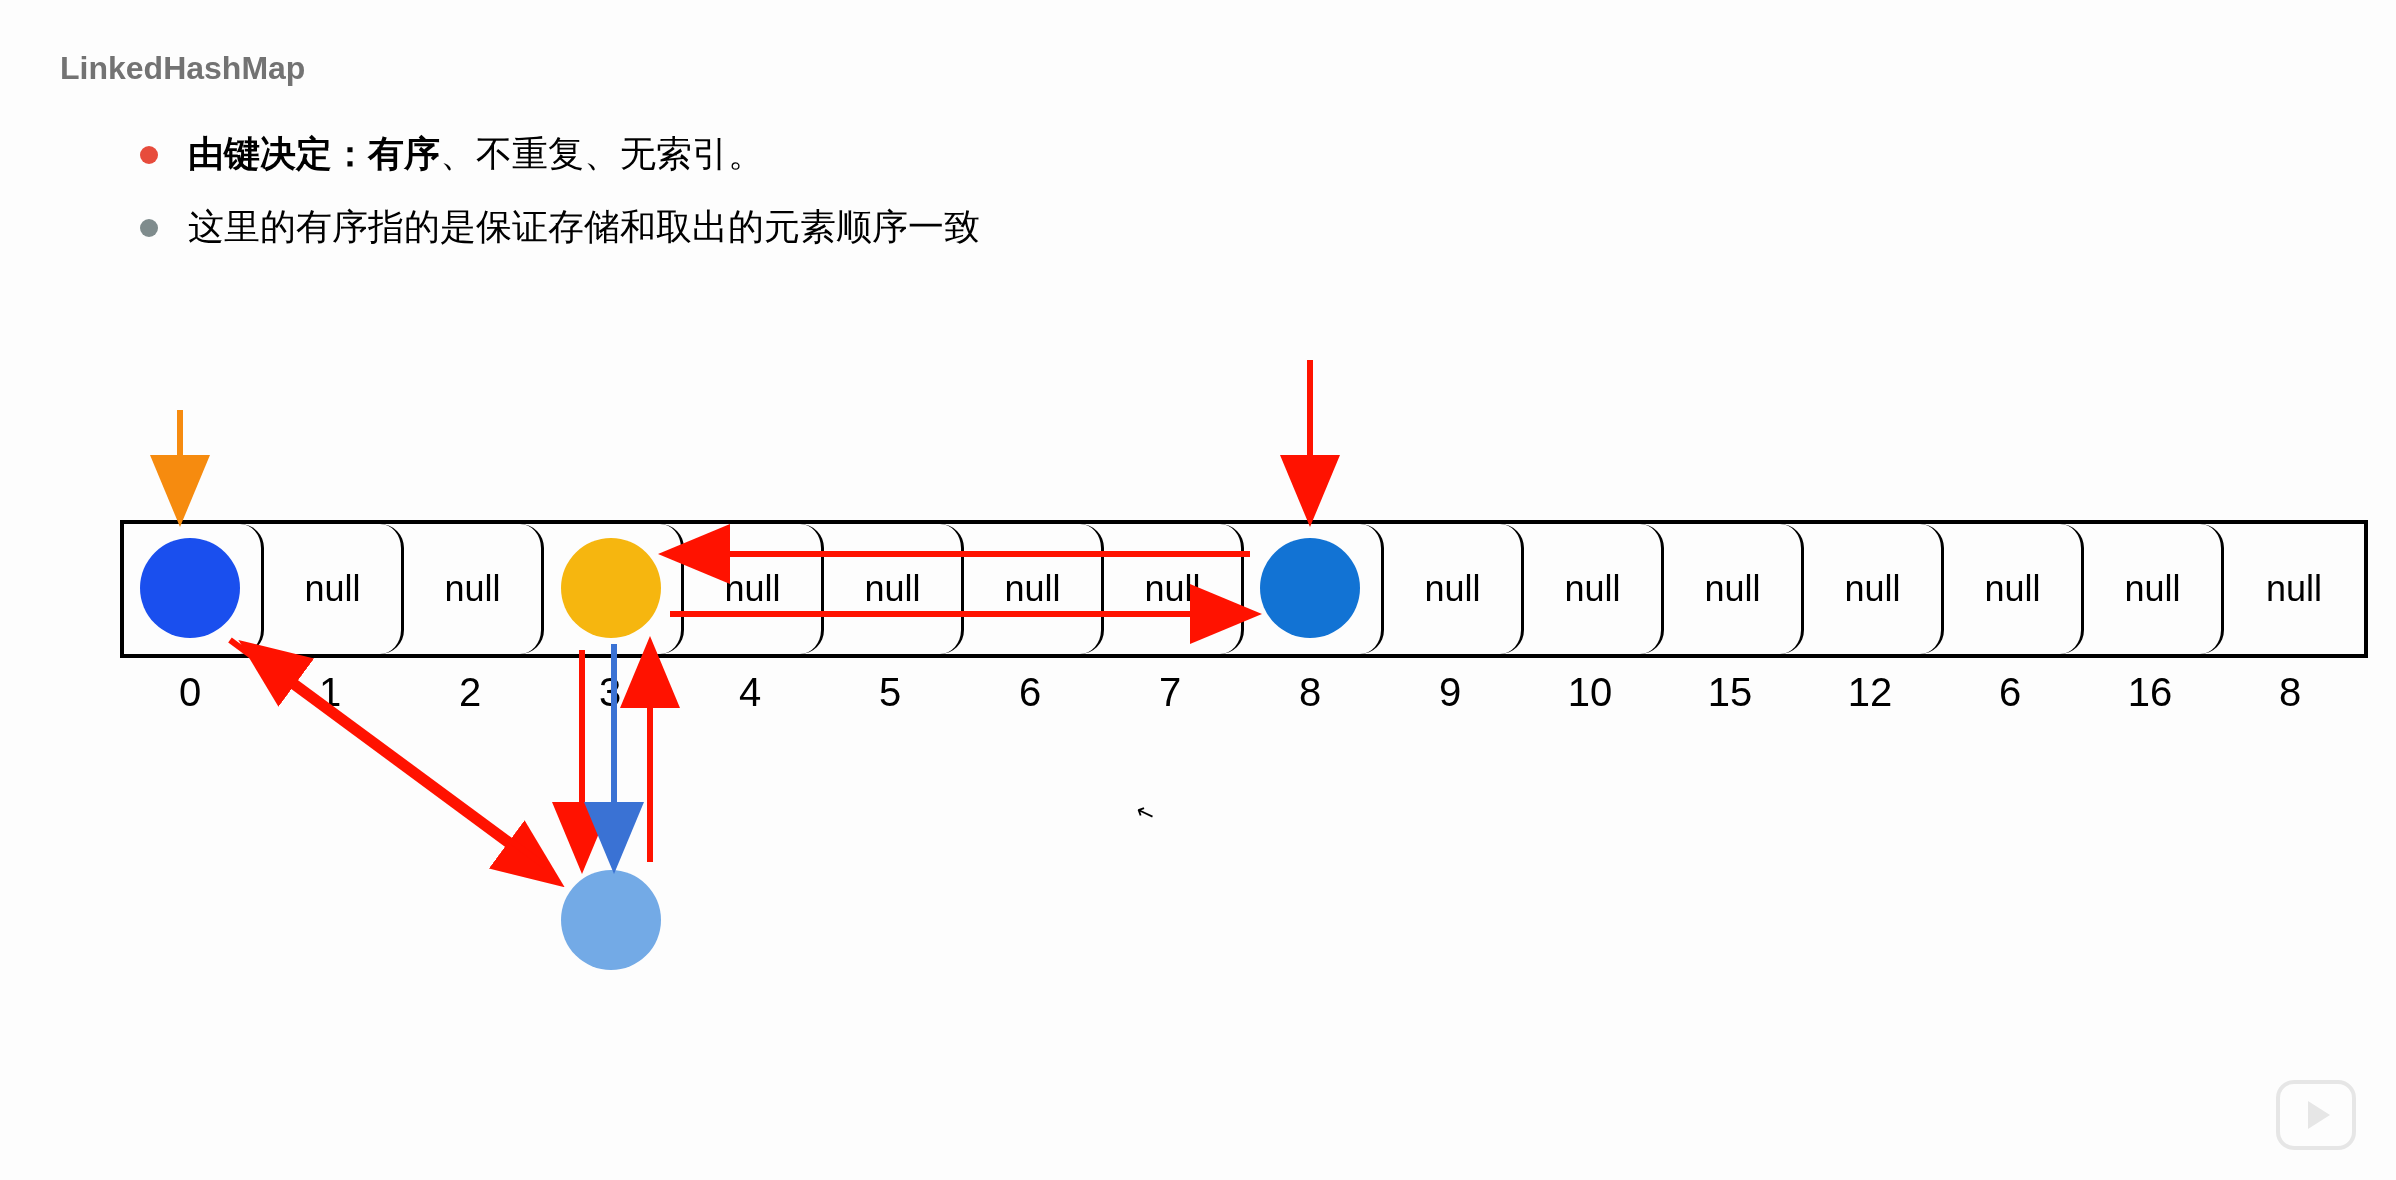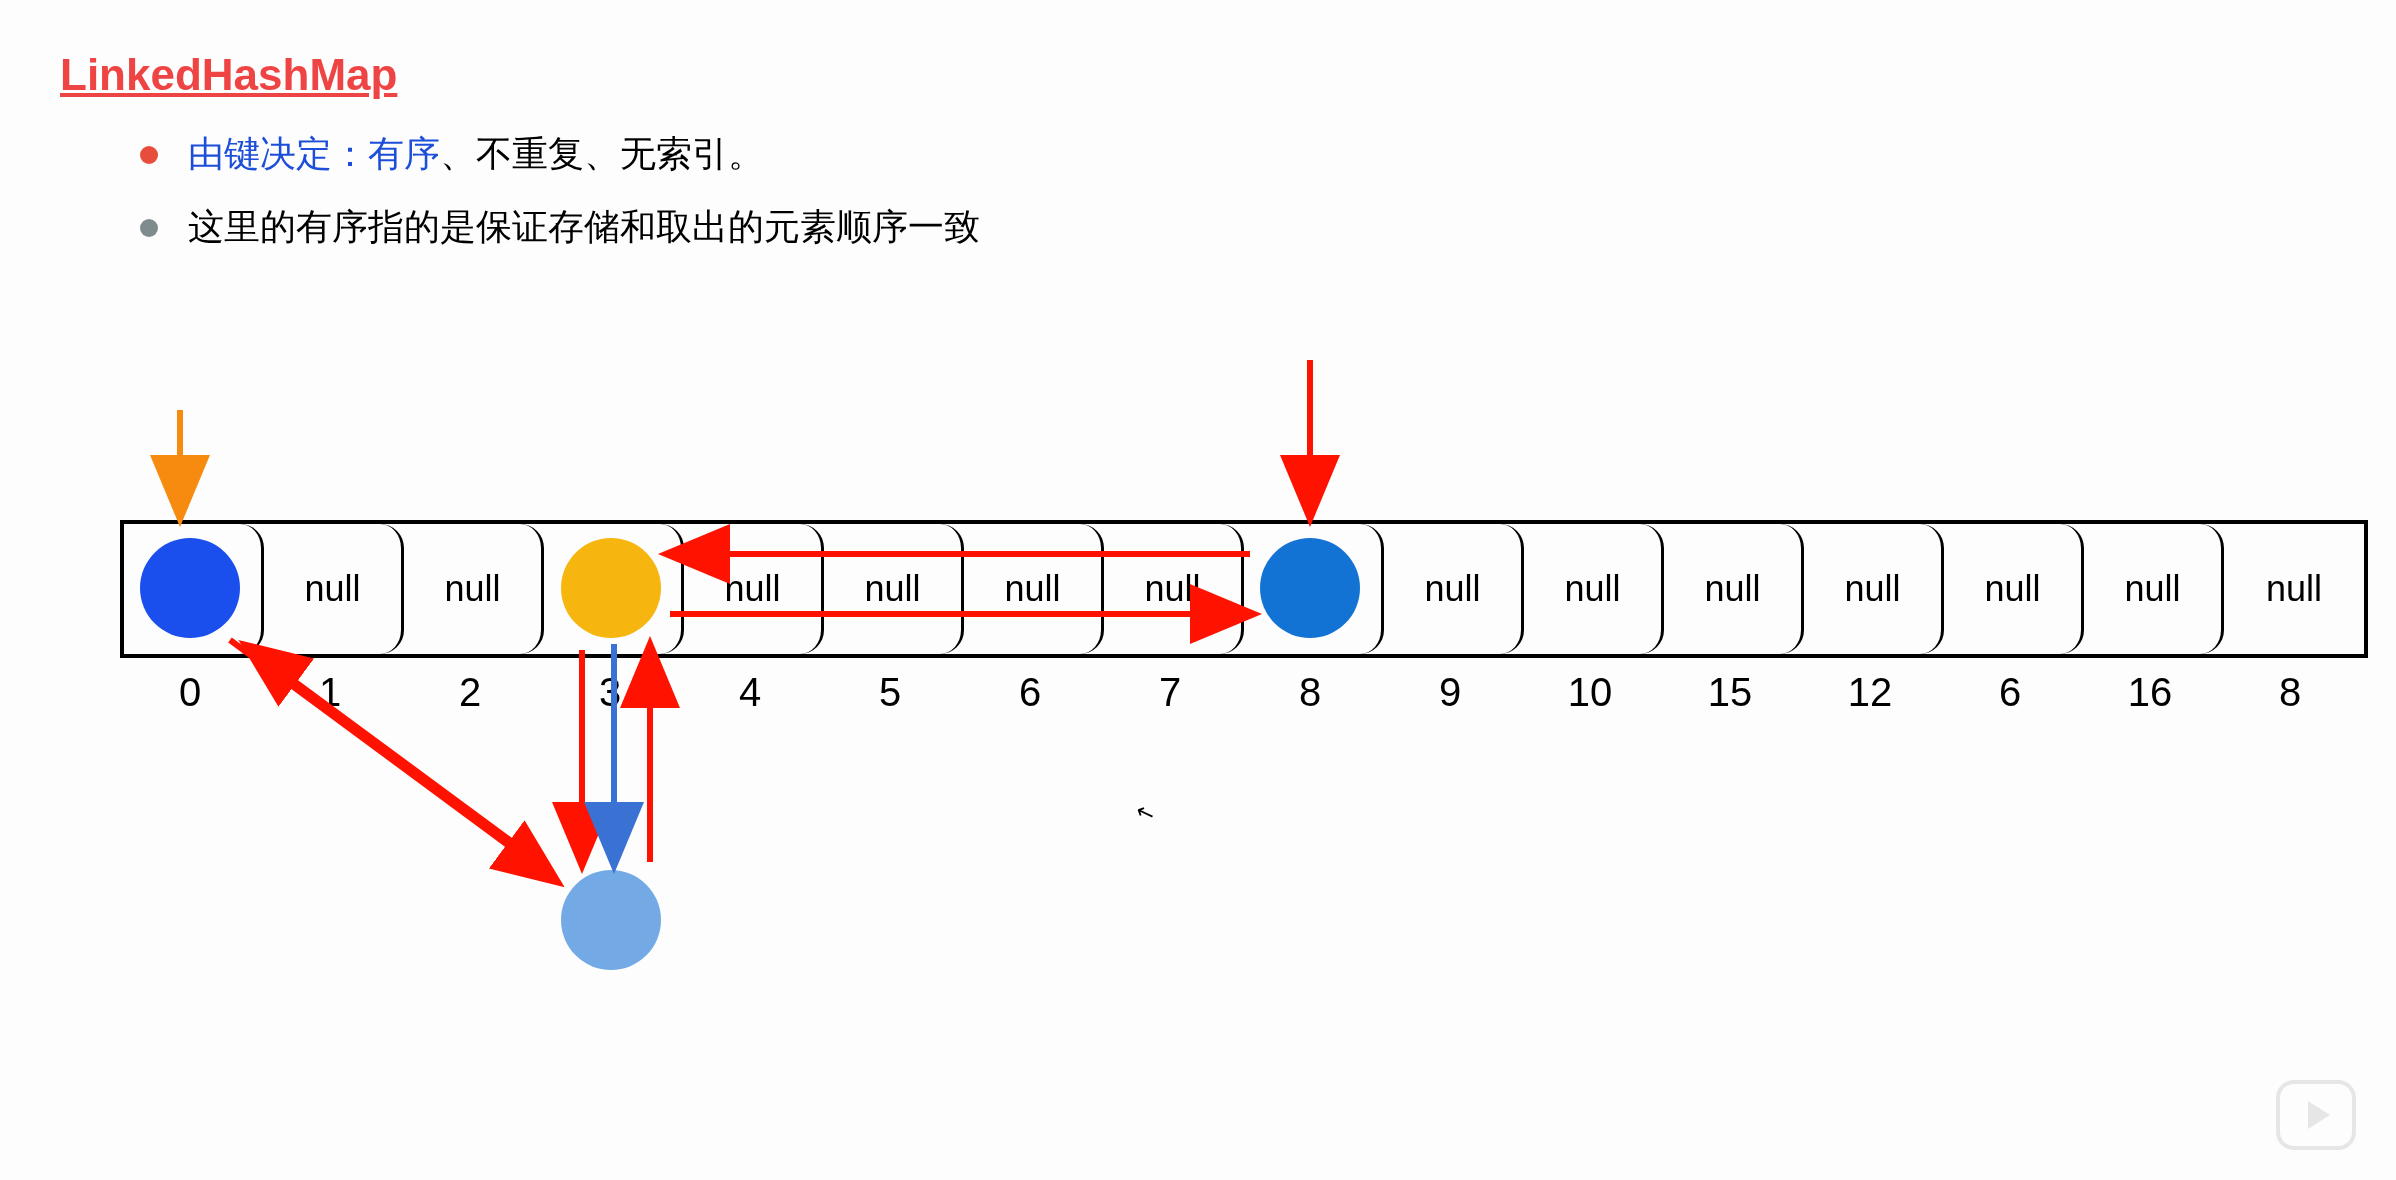--- a/index.html
+++ b/index.html
@@ -5,27 +5,26 @@
     * { box-sizing: border-box; margin: 0; padding: 0; }
     body {
       font-family: "Microsoft YaHei", "PingFang SC", sans-serif;
       background: #fdfdfd;
       width: 2396px;
       height: 1180px;
       position: relative;
       overflow: hidden;
     }
     .title {
-      color: #ef4444;
-      font-size: 44px;
+      color: #737373;
+      font-size: 32px;
       font-weight: bold;
       position: absolute;
       top: 50px;
       left: 60px;
-      text-decoration: underline;
     }
     .bullets {
       position: absolute;
       top: 130px;
       left: 140px;
     }
     .bullet-item {
       display: flex;
       align-items: center;
       margin-bottom: 24px;
@@ -33,21 +32,21 @@
     }
     .dot {
       width: 18px;
       height: 18px;
       border-radius: 50%;
       margin-right: 30px;
       flex-shrink: 0;
     }
     .dot-red { background: #e74c3c; }
     .dot-gray { background: #7f8c8d; }
-    .red-bold { color: #1d4ed8; font-weight: normal; }
+    .red-bold { color: #000000; font-weight: bold; }
     .black { color: #000; }
     .diagram {
       position: absolute;
       top: 520px;
       left: 120px;
     }
     .table-row {
       display: flex;
       border: 4px solid #000;
     }

